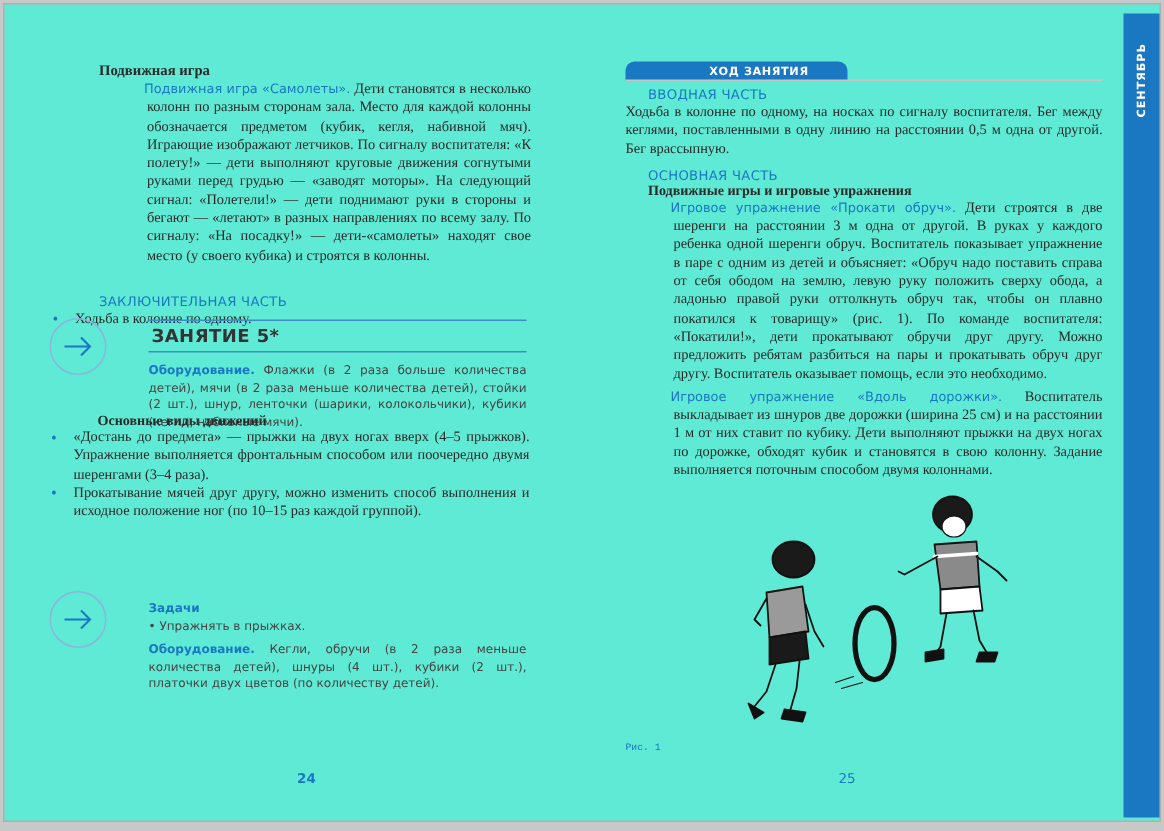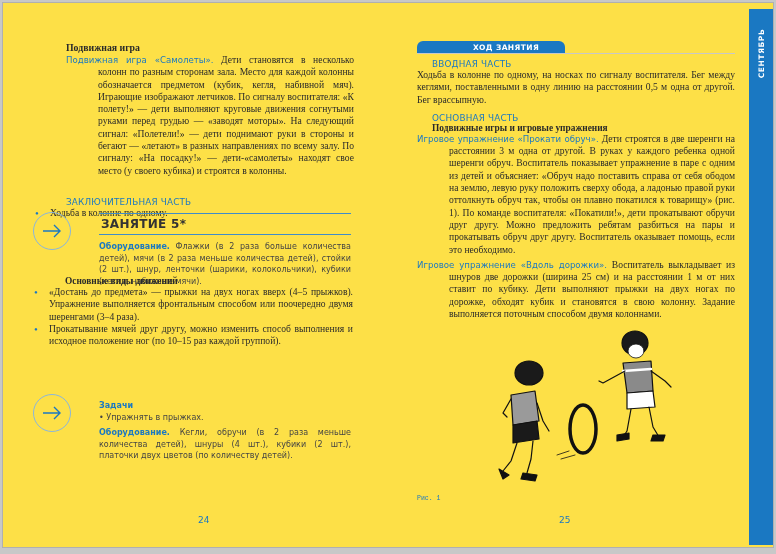--- a/index.html
+++ b/index.html
@@ -2,28 +2,28 @@
 <html><head>
   <meta charset="utf-8">
   <style>
     html, body { margin: 0; padding: 0; }
     body {
       width: 776px; height: 554px; background: #c8c8c8; position: relative; overflow: hidden;
       font-family: "Liberation Serif", serif; color: #2a2a2a;
     }
     .spread {
       position: absolute; left: 2px; top: 2px; width: 772px; height: 546px;
-      background: #fde047; border: 1px solid #b0b0b0; box-sizing: border-box;
+      background: #5eead4; border: 1px solid #b0b0b0; box-sizing: border-box;
     }
     .page { position: absolute; top: 0; height: 100%; }
     .page-left { left: 0; width: 386px; }
     .page-right { left: 386px; width: 386px; }
     .txt { font-size: 9.6px; line-height: 12.3px; text-align: justify; }
     .hang { padding-left: 32px; text-indent: -32px; }
-    .hang .lead { font-family: "DejaVu Sans", sans-serif; font-size: 8.6px; color: #1a78c2; }
+    .hang .lead { font-family: "DejaVu Sans", sans-serif; font-size: 8.6px; color: #1a78c2; margin-left: 30px; }
     .h-bold { font-weight: bold; font-size: 9.8px; }
     .h-caps { font-family: "DejaVu Sans", sans-serif; font-size: 8.8px; color: #1a78c2; letter-spacing: 0.2px; }
     ul.bullets { list-style: none; margin: 0; padding: 0; }
     ul.bullets li { position: relative; padding-left: 16px; }
     ul.bullets li::before { content: "•"; position: absolute; left: 1px; top: 0; color: #1a78c2; font-size: 11px; }
 
     
     .lesson { position: absolute; left: 30px; width: 320px; }
     .lesson-circle {
       position: absolute; left: 0; top: 0; width: 38px; height: 38px; border-radius: 50%;
@@ -99,21 +99,21 @@
             <path d="M1 7 H18 M12 1 L18 7 L12 13" fill="none" stroke="#1a78c2" stroke-width="1.4"></path>
           </svg>
       </div>
       <div class="lesson-body" style="top:1px;">
         <div class="lesson-text" style="margin-top:5px; color:#1a78c2; font-weight:bold;">Задачи</div>
         <div class="lesson-text">• <span>Упражнять в прыжках.</span></div>
         <div class="lesson-text" style="margin-top:4px;"><span class="lead">Оборудование.</span><span> Кегли, обручи (в 2 раза меньше количества детей), шнуры (4 шт.), кубики (2 шт.), платочки двух цветов (по количеству детей).</span></div>
       </div>
     </div>
 
-    <div class="page-number" style="left:195px;">24</div>
+    <div class="page-number" style="left:195px;font-weight:bold;">24</div>
   </div>
 
   <div class="page page-right">
     <div class="tab-header">
       <div class="tab">ХОД ЗАНЯТИЯ</div>
       <div class="rule"></div>
     </div>
 
     <div class="month-tab">
       <span>СЕНТЯБРЬ</span>

